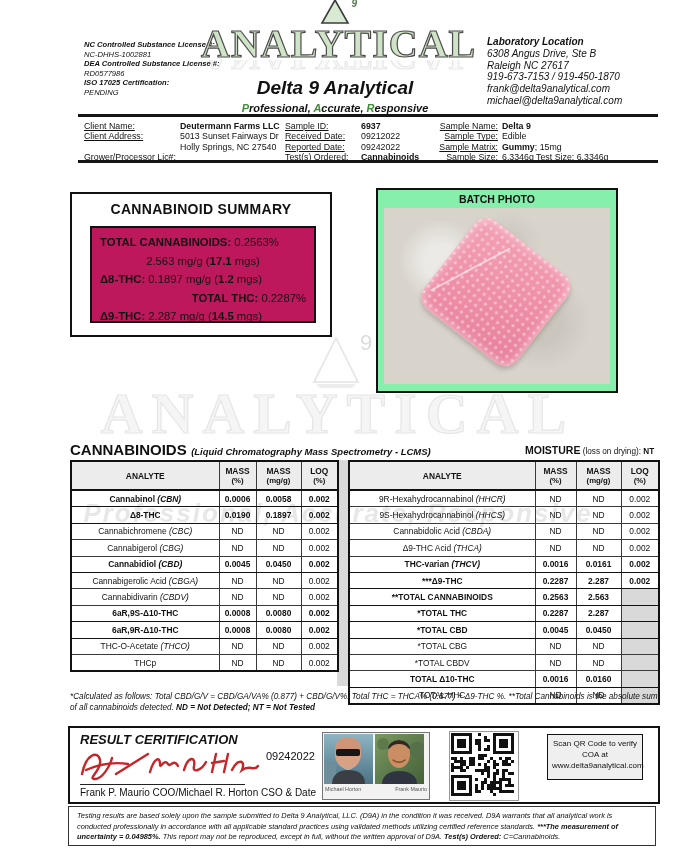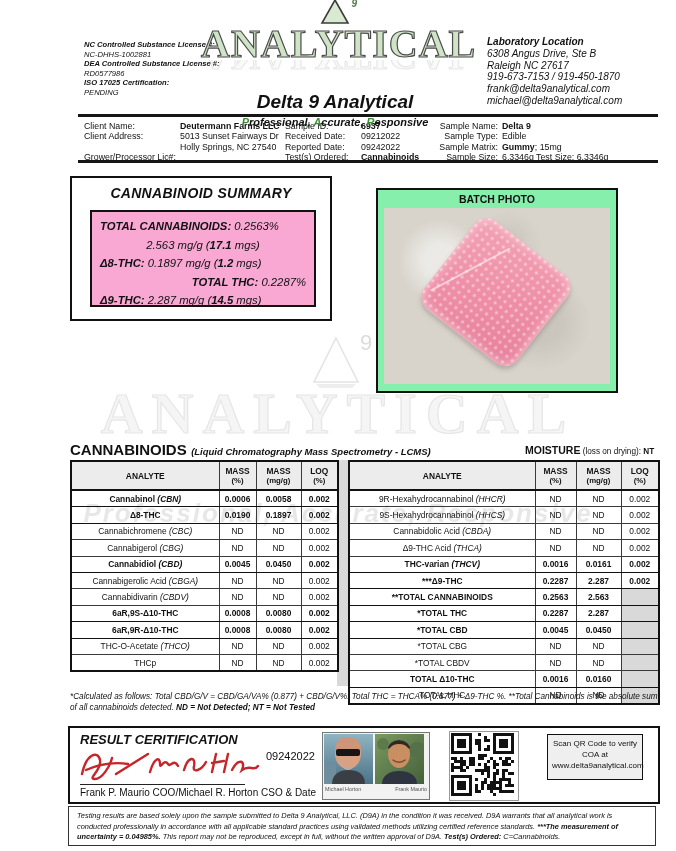--- a/index.html
+++ b/index.html
@@ -9,45 +9,45 @@
 
   
   .license{position:absolute;left:84px;top:40px;width:155px;font-size:7.6px;line-height:9.6px;font-style:italic;}
   .license .lab-b{font-weight:bold;}
   .logo{position:absolute;left:201px;top:0px;width:268px;text-align:center;z-index:2;}
   .logo-tri{margin:0 auto;width:40px;height:24px;position:relative;}
   .logo-sup{position:absolute;right:-2px;top:-2px;font-size:10px;font-weight:bold;color:#567d4e;font-style:italic;}
   .big-word{font-family:"Liberation Serif",serif;font-size:40px;line-height:40px;font-weight:bold;
             color:#cfe3c6;-webkit-text-stroke:1.2px #4d4d4d;letter-spacing:1px;white-space:nowrap;}
   .big-word-refl{transform:scaleY(-1);opacity:.13;height:16px;overflow:hidden;margin-top:-4px;}
-  .brand{font-size:19px;font-weight:bold;font-style:italic;margin-top:15px;}
+  .brand{font-size:19px;font-weight:bold;font-style:italic;margin-top:1px;}
   .tagline{font-size:11px;font-weight:bold;font-style:italic;margin-top:3px;}
   .tagline .lead{color:#3d8b37;}
   .lab-loc{position:absolute;left:487px;top:36px;width:165px;font-size:10px;line-height:11.8px;font-style:italic;}
   .lab-loc .title{font-weight:bold;}
 
   .rule{position:absolute;left:78px;width:580px;height:2.6px;background:#151515;}
 
   
   .kv-col{position:absolute;top:121px;font-size:8.8px;line-height:10.4px;}
   .kv-row{display:flex;}
-  .kv-label{font-weight:normal;}
+  .kv-label{font-weight:normal;text-decoration:underline;}
   .kv-value{margin-left:4px;}
   .col1{left:84px;width:200px;}
   .col1 .kv-label{width:92px;flex:none;}
   .col2{left:285px;width:165px;}
   .col2 .kv-label{width:72px;flex:none;}
   .col3{left:418px;width:235px;}
   .col3 .kv-label{width:80px;flex:none;text-align:right;}
 
   
-  .summary-box{position:absolute;left:70px;top:176px;width:258px;height:141px;border:2.5px solid #111;z-index:2;background:#fff;font-style:italic;}
+  .summary-box{position:absolute;left:70px;top:192px;width:258px;height:141px;border:2.5px solid #111;z-index:2;background:#fff;}
   .summary-title{text-align:center;font-weight:bold;font-size:14px;letter-spacing:.3px;margin-top:7px;}
   .summary-inner{position:absolute;left:18px;right:14px;top:32px;bottom:12px;border:2px solid #111;
-                 background:#f9a8d4;padding:5px 8px;font-size:11.3px;line-height:18.6px;}
+                 background:#be185d;padding:5px 8px;font-size:11.3px;line-height:18.6px;}
   .sum-line{white-space:nowrap;}
 
   
   .photo-box{position:absolute;left:376px;top:188px;width:238px;height:201px;border:2.5px solid #111;z-index:2;background:#86efac;}
   .photo-title{text-align:center;font-weight:bold;font-size:10.5px;margin-top:3px;}
   .photo-area{position:absolute;left:6px;right:6px;top:18px;bottom:7px;overflow:hidden;
       background:
         radial-gradient(circle at 25% 30%, rgba(255,255,255,.5) 0 8%, transparent 20%),
         radial-gradient(circle at 70% 65%, rgba(190,185,175,.5) 0 10%, transparent 25%),
         radial-gradient(circle at 55% 20%, rgba(200,195,185,.6) 0 6%, transparent 18%),

